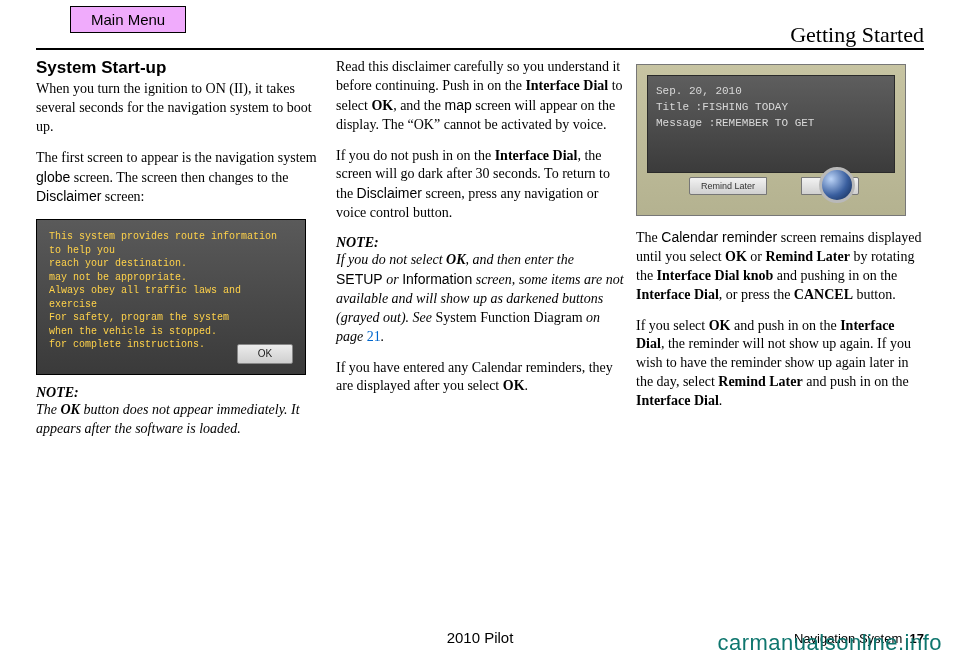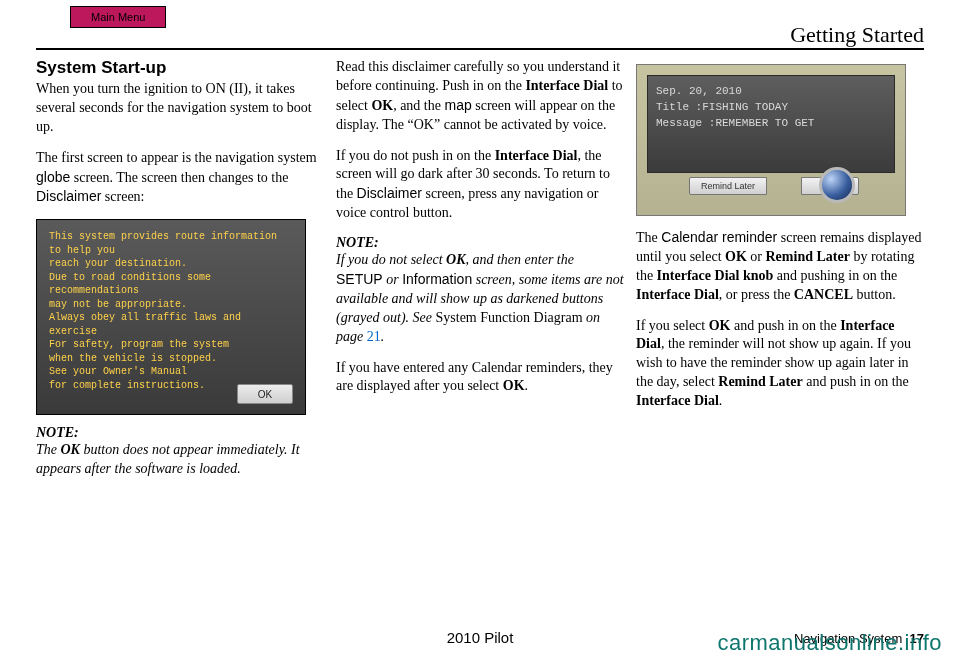--- a/index.html
+++ b/index.html
@@ -13,23 +13,23 @@
     position: relative;
     overflow: hidden;
   }
   .top-bar {
     position: absolute;
     top: 6px;
     left: 70px;
   }
   .top-bar button {
     border: 1px solid #000;
-    background: #be185d;
-    font-family: Arial, Helvetica, sans-serif;
-    font-size: 11px;
+    background: #f0abfc;
+    font-family: Arial, Helvetica, sans-serif;
+    font-size: 15px;
     padding: 4px 20px;
     cursor: pointer;
   }
   .header-title {
     position: absolute;
     top: 22px;
     right: 36px;
     font-size: 22px;
     font-weight: normal;
   }
@@ -197,26 +197,24 @@
   <div class="col">
     <h2>System Start-up</h2>
     <p>When you turn the ignition to ON (II), it takes several seconds for the navigation system to boot up.</p>
     <p>
       <span>The first screen to appear is the navigation system </span><span class="bold-sans" style="font-weight:normal;font-family:Arial">globe</span><span> screen. The screen then changes to the </span><span style="font-family:Arial">Disclaimer</span><span> screen:</span>
     </p>
 
     <div class="screen-dark">
       <div>This system provides route information to help you</div>
       <div>reach your destination.</div>
-      <div>Due to road conditions some recommendations</div>
       <div>may not be appropriate.</div>
       <div>Always obey all traffic laws and exercise</div>
       <div>For safety, program the system</div>
       <div>when the vehicle is stopped.</div>
-      <div>See your Owner's Manual</div>
       <div>for complete instructions.</div>
       <div class="ok-btn">OK</div>
     </div>
 
     <div class="note-title">NOTE:</div>
     <p class="note">
       <span>The </span><b>OK</b><span> button does not appear immediately. It appears after the software is loaded.</span>
     </p>
   </div>
 

